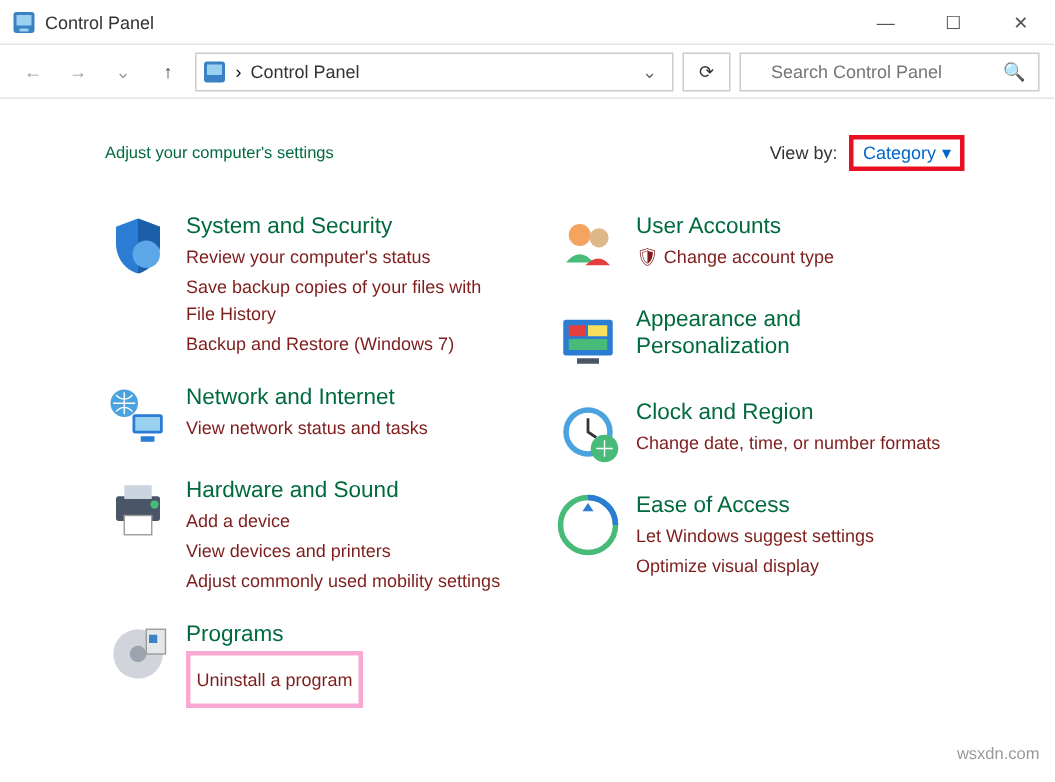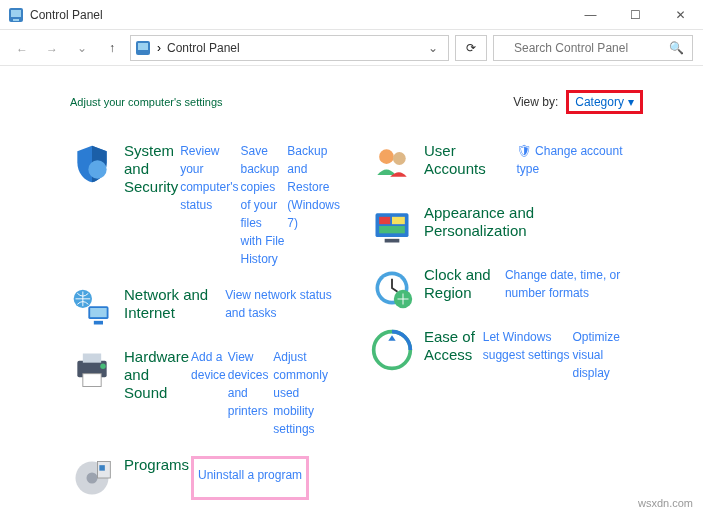--- a/index.html
+++ b/index.html
@@ -26,23 +26,23 @@
     .content-header { display: flex; align-items: center; justify-content: space-between; margin-bottom: 28px; padding-right: 40px; }
     .heading { color: #006A3F; font-size: 11px; font-weight: 400; }
     .viewby { display: flex; align-items: center; gap: 8px; font-size: 12px; }
     .viewby-label { color: #333; }
     .viewby-value { color: #0066CC; display: flex; align-items: center; gap: 4px; border: 3px solid #E81123; padding: 2px 6px; }
 
     .categories { display: flex; gap: 30px; }
     .col { display: flex; flex-direction: column; gap: 18px; width: 270px; }
     .category { display: flex; gap: 10px; }
     .cat-icon { width: 44px; height: 44px; flex-shrink: 0; }
-    .cat-body { display: flex; flex-direction: row; gap: 2px; }
+    .cat-body { display: flex; flex-direction: column; gap: 2px; }
     .cat-title { color: #006A3F; font-size: 15px; font-weight: 400; line-height: 1.2; }
-    .cat-link { color: #3b82f6; font-size: 12px; line-height: 1.5; cursor: pointer; }
+    .cat-link { color: #7f1d1d; font-size: 12px; line-height: 1.5; cursor: pointer; }
     .highlight-box { border: 3px solid #f9a8d4; padding: 7px 4px; display: inline-block; width: fit-content; }
 
     .watermark { position: absolute; bottom: 12px; right: 10px; font-size: 11px; color: #999; }
 
     .cp-app-icon { width: 16px; height: 16px; }
   </style>
 </head>
 <body>
 
 <div class="titlebar">

